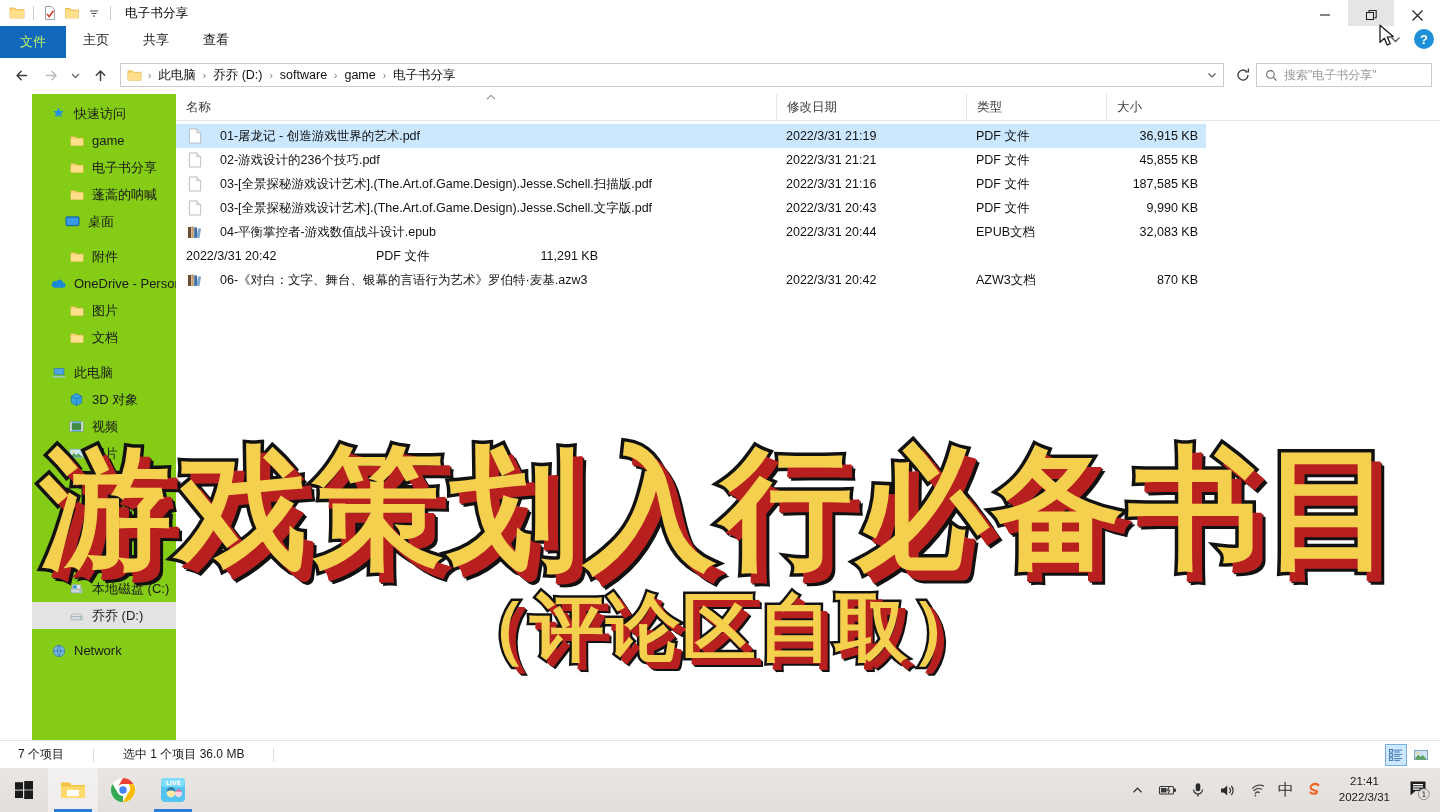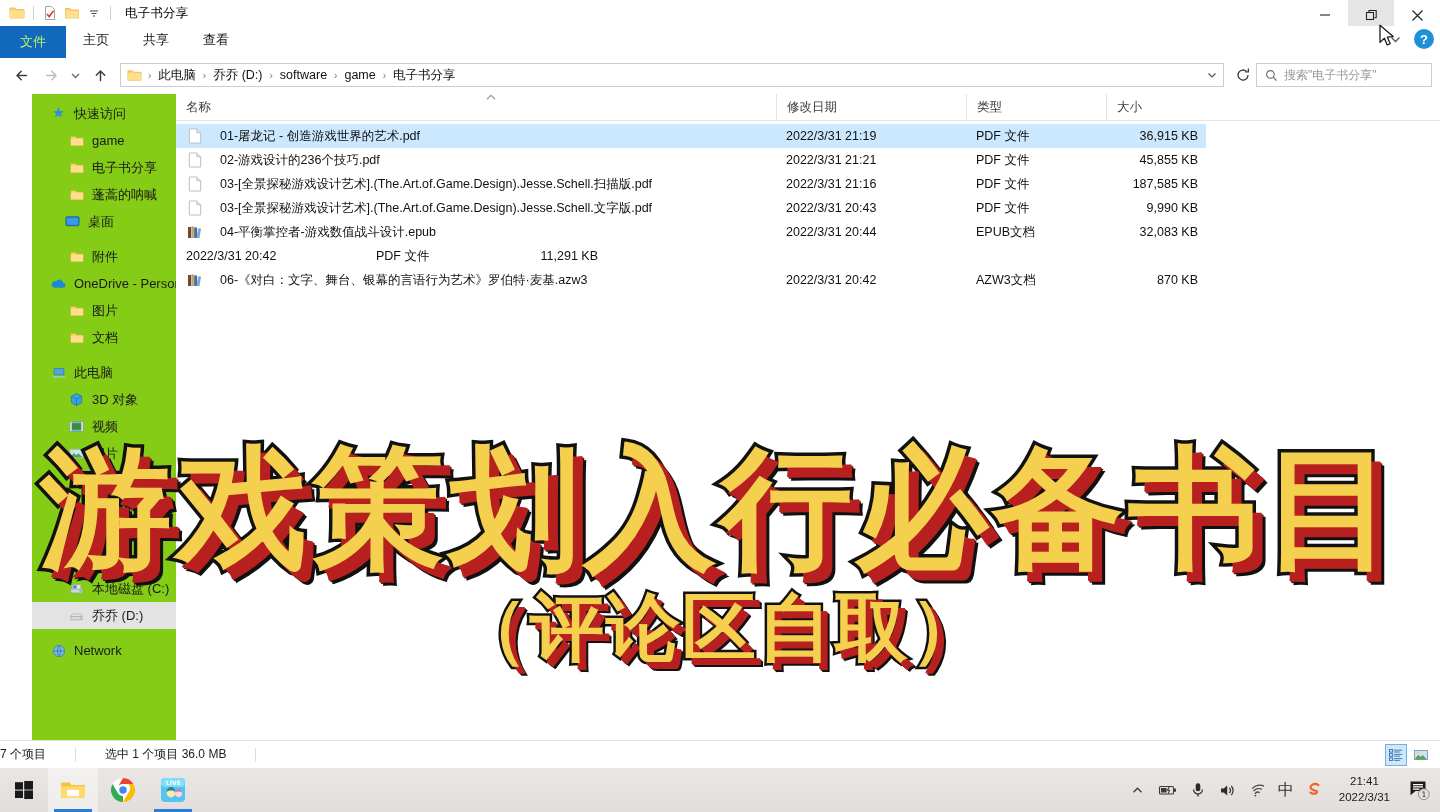--- a/index.html
+++ b/index.html
@@ -129,21 +129,21 @@
        6px 6px 0 #B82020,
        7px 7px 0 #B82020,
        8px 8px 0 #111,
        9px 9px 0 #111;
   }
 
   
   .statusbar {
     position:absolute; left:0; top: 740px; width: 1440px; height: 28px;
     background: #fff; border-top: 1px solid #e3e3e3;
-    display:flex; align-items:center; padding-left: 0; gap: 16px;
+    display:flex; align-items:center; padding-left: 18px; gap: 16px;
   }
   .st-txt { font-size: 12px; color: #1a1a1a; white-space:nowrap; }
   .st-sep { width: 1px; height: 14px; background: #dcdcdc; margin: 0 13px; }
   .viewbtns { position:absolute; right: 8px; top: 3px; display:flex; gap: 3px; }
   .viewbtn { width: 22px; height: 22px; display:flex; align-items:center; justify-content:center;
              border: 1px solid transparent; }
   .viewbtn.active { background: #cce8ff; border-color: #7aaedc; }
 
   
   .taskbar {

